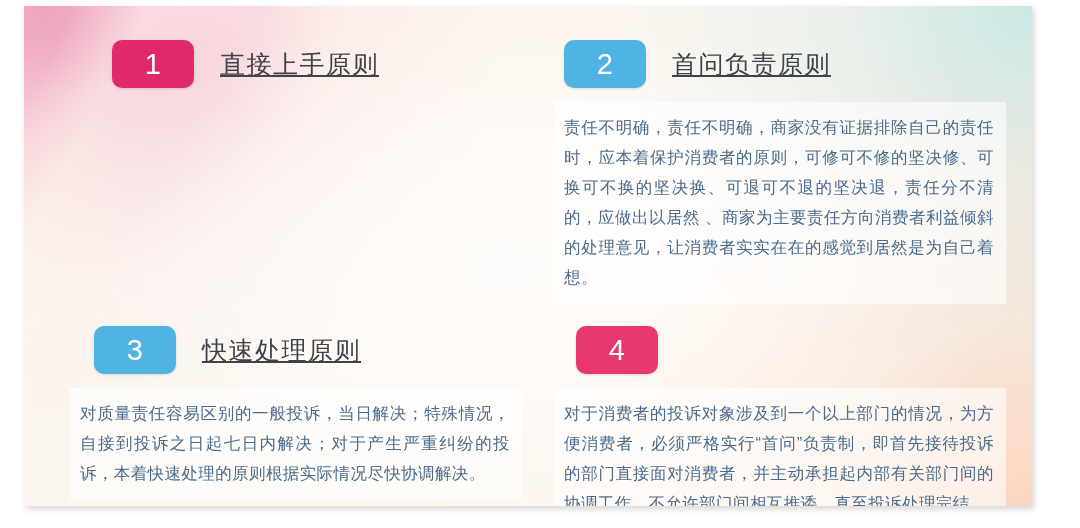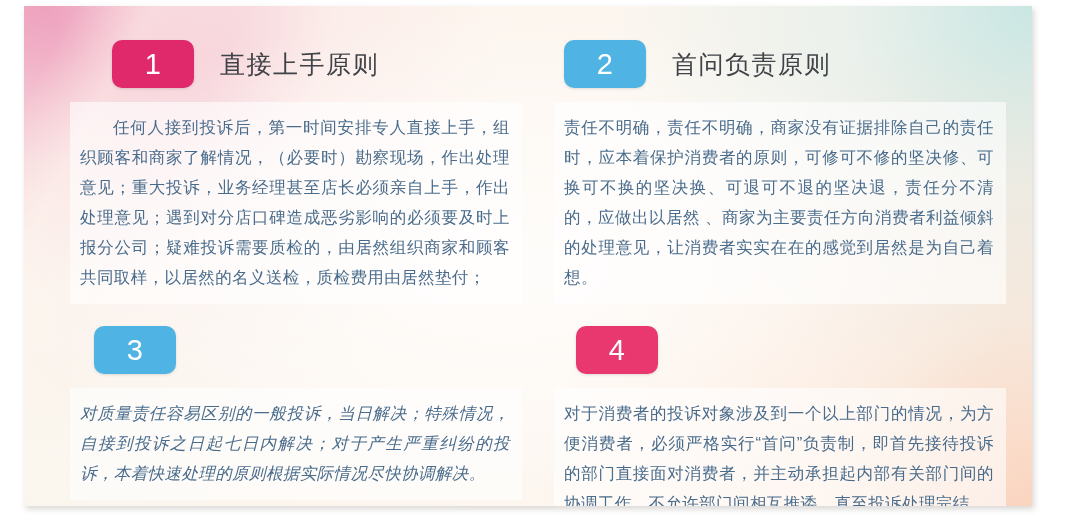--- a/index.html
+++ b/index.html
@@ -107,39 +107,40 @@
     flex: none;
   }
   .badge-pink  { background: #e0296b; }
   .badge-rose  { background: #e8386f; }
   .badge-blue  { background: #4fb3e3; }
   .principle-title {
     font-size: 25px;
     color: #3f4246;
     letter-spacing: 1.5px;
     white-space: nowrap;
+    text-decoration: underline;
   }
 
   
   .principle-body {
     background: rgba(255, 255, 255, 0.60);
     color: #4a6c8c;
     font-size: 16.5px;
     line-height: 1.82;
     letter-spacing: 0.4px;
     padding: 10px 12px 12px 10px;
     box-sizing: border-box;
     text-align: justify;
   }
   .indent { text-indent: 2em; }
 
   
   .block-1 .principle-body { width: 452px; }
   .block-2 .principle-body { width: 452px; }
-  .block-3 .principle-body { width: 452px; font-style: italic; }
+  .block-3 .principle-body { width: 452px; }
   .block-4 .principle-body { width: 452px; }
 
   .block-1 .principle-header { padding-left: 42px; }
   .block-2 .principle-header { padding-left: 6px; }
   .block-3 .principle-header { padding-left: 24px; }
   .block-4 .principle-header { padding-left: 18px; }
 
   .block-3, .block-4 { margin-top: 22px; }
   .block-2 .principle-body, .block-4 .principle-body { margin-left: -4px; }
 </style>
@@ -155,34 +156,34 @@
   <div class="wash center"></div>
   <div class="wash streak"></div>
 
   <div id="principles-grid">
 
     <div class="principle-block block-1">
       <div class="principle-header">
         <div class="number-badge badge-pink">1</div>
         <div class="principle-title">直接上手原则</div>
       </div>
-      <div class="principle-body indent">任何人接到投诉后，第一时间安排专人直接上手，组织顾客和商家了解情况，（必要时）勘察现场，作出处理意见；重大投诉，业务经理甚至店长必须亲自上手，作出处理意见；遇到对分店口碑造成恶劣影响的必须要及时上报分公司；疑难投诉需要质检的，由居然组织商家和顾客共同取样，以居然的名义送检，质检费用由居然垫付；</div>
     </div>
 
     <div class="principle-block block-2">
       <div class="principle-header">
         <div class="number-badge badge-blue">2</div>
         <div class="principle-title">首问负责原则</div>
       </div>
       <div class="principle-body">责任不明确，责任不明确，商家没有证据排除自己的责任时，应本着保护消费者的原则，可修可不修的坚决修、可换可不换的坚决换、可退可不退的坚决退，责任分不清的，应做出以居然 、商家为主要责任方向消费者利益倾斜的处理意见，让消费者实实在在的感觉到居然是为自己着想。</div>
     </div>
 
     <div class="principle-block block-3">
       <div class="principle-header">
         <div class="number-badge badge-blue">3</div>
+        <div class="principle-title">快速处理原则</div>
       </div>
       <div class="principle-body">对质量责任容易区别的一般投诉，当日解决；特殊情况，自接到投诉之日起七日内解决；对于产生严重纠纷的投诉，本着快速处理的原则根据实际情况尽快协调解决。</div>
     </div>
 
     <div class="principle-block block-4">
       <div class="principle-header">
         <div class="number-badge badge-rose">4</div>
       </div>
       <div class="principle-body">对于消费者的投诉对象涉及到一个以上部门的情况，为方便消费者，必须严格实行“首问”负责制，即首先接待投诉的部门直接面对消费者，并主动承担起内部有关部门间的协调工作，不允许部门间相互推诿，直至投诉处理完结。</div>
     </div>

